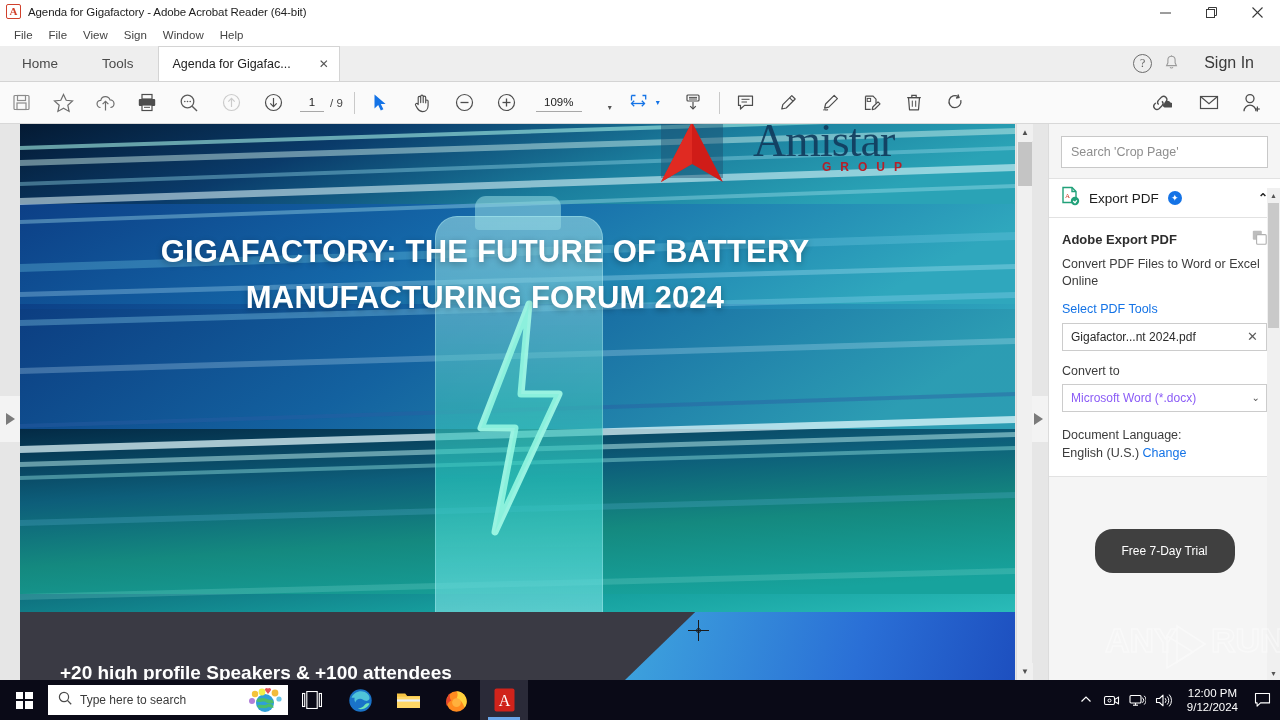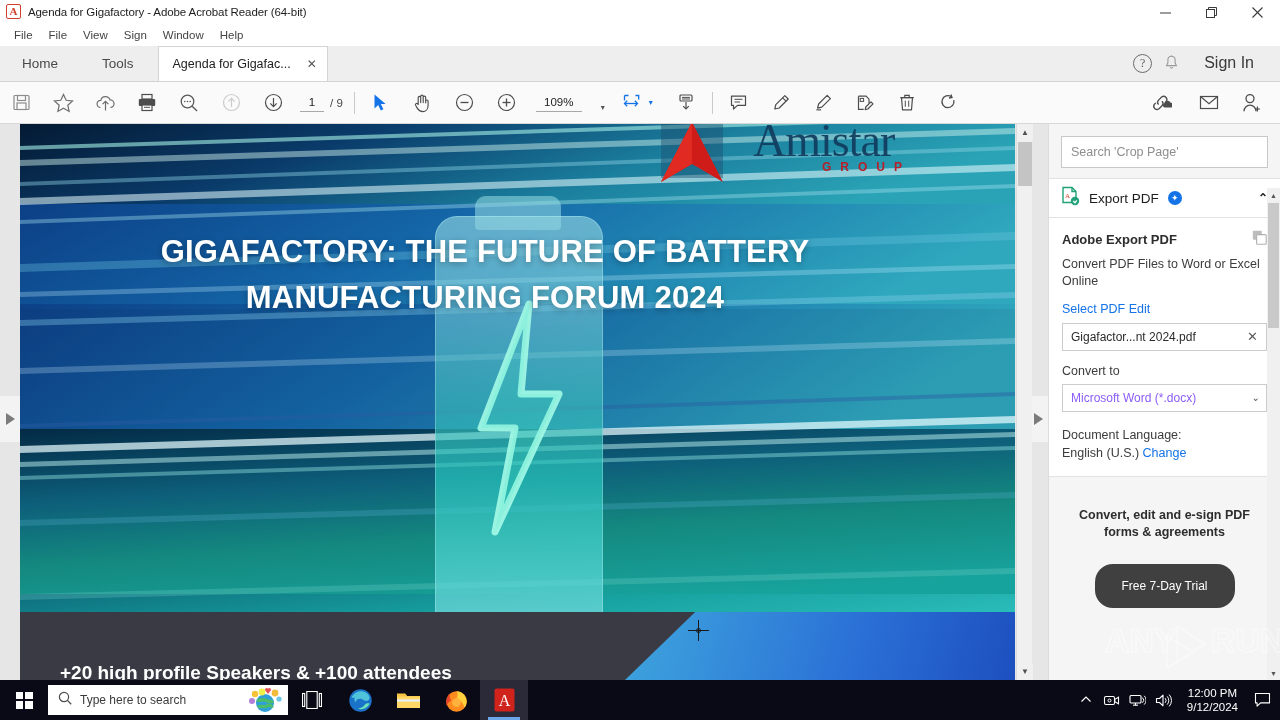--- a/index.html
+++ b/index.html
@@ -47,21 +47,21 @@
     position:absolute; left:0; top:46px; width:1280px; height:36px;
     background:#eeeeee; border-bottom:1px solid #d4d4d4; display:flex; align-items:flex-end;
   }
   .nav-btn {
     height:36px; display:flex; align-items:center; justify-content:center;
     font-size:13.5px; color:#4a4a4a; padding:0 22px;
   }
   .doc-tab {
     height:35px; min-width:155px; background:#ffffff;
     border:1px solid #d4d4d4; border-bottom:none;
-    display:flex; align-items:center; padding:0 8px 0 14px; gap:14px;
+    display:flex; align-items:center; padding:0 8px 0 14px; gap:26px;
     margin-left:2px;
   }
   .doc-tab-label { font-size:12.5px; color:#222; white-space:nowrap; }
   .doc-tab-close { font-size:12px; color:#555; width:14px; text-align:center; }
   .tab-right { margin-left:auto; display:flex; align-items:center; height:36px; padding-right:12px; gap:8px; }
   .circ-q {
     width:19px; height:19px; border:1.4px solid #6c6c6c; border-radius:50%;
     display:flex; align-items:center; justify-content:center;
     font-size:12px; color:#5a5a5a; font-family:"Liberation Serif", serif;
   }
@@ -81,21 +81,21 @@
   .tool.disabled { opacity:0.42; }
   .tool.sel { color:#1473e6; }
   .tsep { width:1px; height:22px; background:#c9c9c9; margin:0 5px; }
   .pagebox { display:flex; align-items:center; gap:6px; margin:0 6px; }
   .pagenum {
     width:24px; height:19px; border:none; border-bottom:1px solid #a8a8a8;
     text-align:center; font-size:11.5px; color:#222; background:transparent;
     font-family:"Liberation Sans", sans-serif;
   }
   .pagetot { font-size:11.5px; color:#444; }
-  .zoombox { display:flex; align-items:flex-end; gap:13px; margin-left:8px; }
+  .zoombox { display:flex; align-items:flex-end; gap:20px; margin-left:8px; }
   .zoomval {
     width:46px; height:19px; border:none; border-bottom:1px solid #a8a8a8;
     text-align:center; font-size:11.5px; color:#222; background:transparent;
     font-family:"Liberation Sans", sans-serif;
   }
   .caret-dn { font-size:8px; color:#555; padding:0 6px; }
   .spacer-flex { flex:1 1 auto; }
 
   
   .docarea {
@@ -634,39 +634,38 @@
       <div class="rp-h">
         <span>Adobe Export PDF</span>
         <span class="rp-copy-ic">
           <svg width="15" height="15" viewBox="0 0 15 15">
               <rect x="0.8" y="0.8" width="9" height="9" rx="1" fill="#bdbdbd"></rect>
               <rect x="4.6" y="4.6" width="9.6" height="9.6" rx="1" fill="#ffffff" stroke="#b0b0b0" stroke-width="1.1"></rect>
             </svg>
         </span>
       </div>
       <div class="rp-desc">Convert PDF Files to Word or Excel Online</div>
-      <a class="rp-link">Select PDF Edit</a>
+      <a class="rp-link">Select PDF Tools</a>
       <div class="rp-filebox">
         <span class="rp-filename">Gigafactor...nt 2024.pdf</span>
         <span class="rp-x">✕</span>
       </div>
       <div class="rp-label">Convert to</div>
       <div class="rp-select">
         <span class="rp-selval">Microsoft Word (*.docx)</span>
         <span class="rp-chev">⌄</span>
       </div>
       <div class="rp-lang">
         <span>Document Language:</span><br>
         <span>English (U.S.)</span>
         <a class="rp-change">Change</a>
       </div>
     </div>
 
     <div class="rp-promo">
-      <div class="rp-promo-t">Convert, edit and e-sign PDF forms &amp; agreements</div>
       <div class="rp-trial">Free 7-Day Trial</div>
     </div>
 
     <div class="rpscroll">
       <div class="rps-arrow">▲</div>
       <div class="rps-thumb"></div>
       <div class="rps-arrow bot">▼</div>
     </div>
   </div>
 

